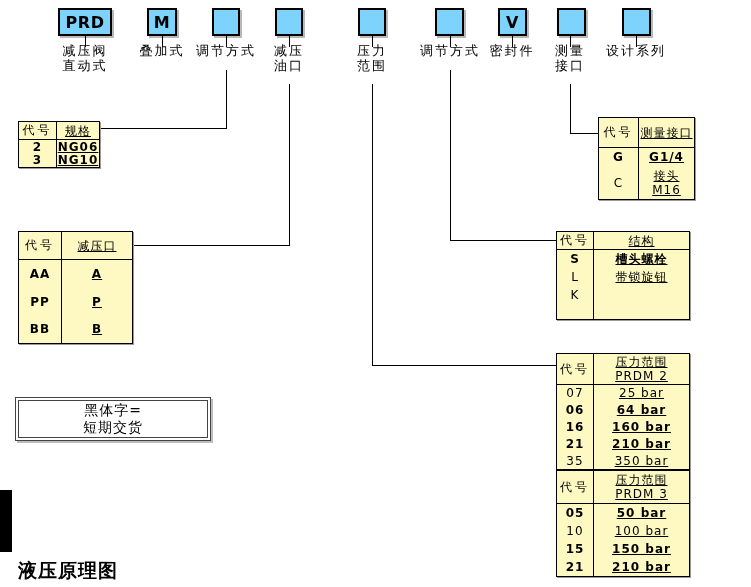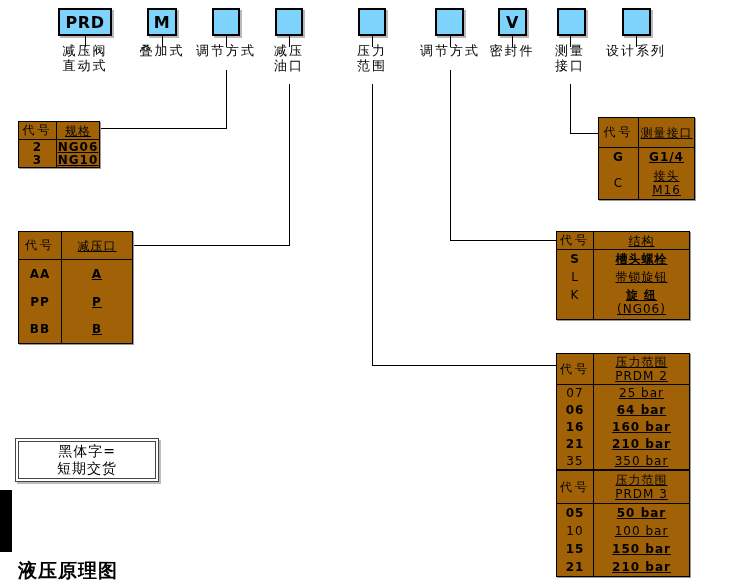--- a/index.html
+++ b/index.html
@@ -16,37 +16,37 @@
   .stub{position:absolute;top:36px;height:11px;width:1px;background:#000;}
   .box-label{
     position:absolute;top:43px;width:84px;text-align:center;
     font-size:13px;letter-spacing:2px;line-height:15px;
   }
   
   .vline{position:absolute;width:1px;background:#000;}
   .hline{position:absolute;height:1px;background:#000;}
   
   .tbl{
-    position:absolute;border:1px solid #000;background:#a16207;box-shadow:1px 1px 0 #9a9a9a;
+    position:absolute;border:1px solid #000;background:#fef9c3;box-shadow:1px 1px 0 #9a9a9a;
     display:flex;flex-direction:column;font-size:12px;box-sizing:border-box;
   }
   .row{display:flex;align-items:stretch;min-height:0;}
   .row .c1{display:flex;align-items:center;justify-content:center;border-right:1px solid #000;letter-spacing:1px;flex:none;}
   .row .c2{flex:1;display:flex;flex-direction:column;align-items:center;justify-content:center;letter-spacing:1px;line-height:14px;text-decoration:underline;}
   .hdr{flex:none;border-bottom:1px solid #000;}
   .hdr .c1{letter-spacing:3px;}
   .body-row{flex:1;}
   .b{font-weight:bold;}
   .reg{font-weight:normal;}
   .grow-2{flex:1.7;}
   .grow-19{flex:1.9;}
   .c1-top{align-items:flex-start !important;padding-top:3px;}
   
   .note-outer{
-    position:absolute;left:15px;top:438px;width:144px;height:44px;border:1px solid #444;
+    position:absolute;left:15px;top:397px;width:196px;height:44px;border:1px solid #444;
     padding:2px;box-sizing:border-box;box-shadow:2px 2px 0 #bdbdbd;background:#fff;
   }
   .note-inner{
     border:1px solid #444;width:100%;height:100%;box-sizing:border-box;
     display:flex;flex-direction:column;align-items:center;justify-content:center;
     font-family:"DejaVu Serif","Liberation Serif",serif;font-size:14px;line-height:17px;letter-spacing:1px;
   }
   .edge-mark{position:absolute;left:0;top:490px;width:12px;height:62px;background:#000;}
   .footer-title{position:absolute;left:18px;top:558px;font-weight:bold;font-size:19px;letter-spacing:1px;}
 </style>
@@ -211,24 +211,20 @@
     <div class="row body-row b">
       <div class="c1" style="width:36px;">S</div>
       <div class="c2">槽头螺栓</div>
     </div>
     <div class="row body-row">
       <div class="c1" style="width:36px;">L</div>
       <div class="c2">带锁旋钮</div>
     </div>
     <div class="row body-row grow-19">
       <div class="c1 c1-top reg" style="width:36px;">K</div>
-      <div class="c2">
-        <span class="b">旋 纽</span>
-        <span class="reg">(NG06)</span>
-      </div>
     </div>
   </div>
 
   <div class="tbl" style="left:556px;top:353px;width:134px;height:117px;">
     <div class="row hdr" style="height:30px;">
       <div class="c1" style="width:36px;">代号</div>
       <div class="c2">
         <span>压力范围</span>
         <span>PRDM 2</span>
       </div>

